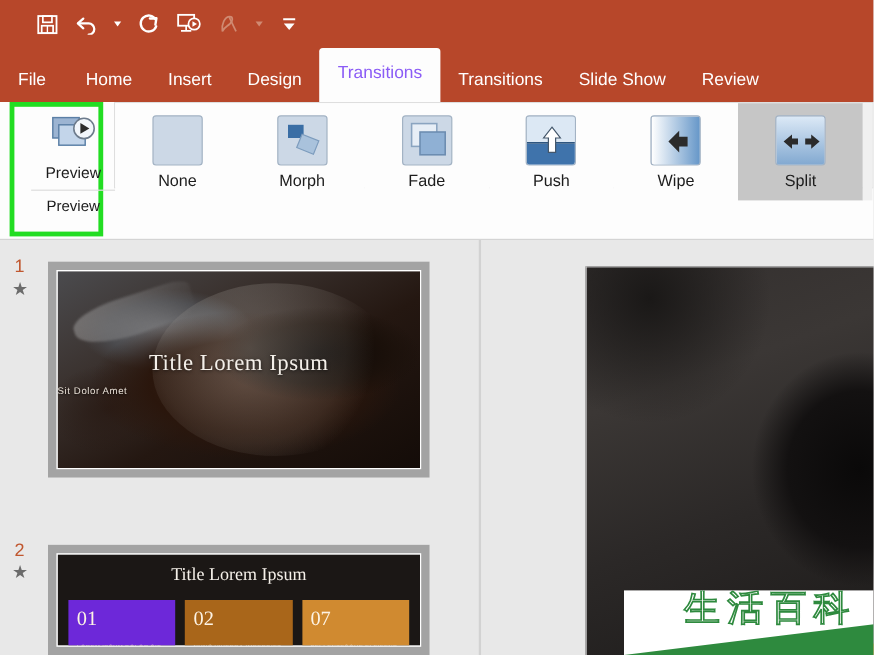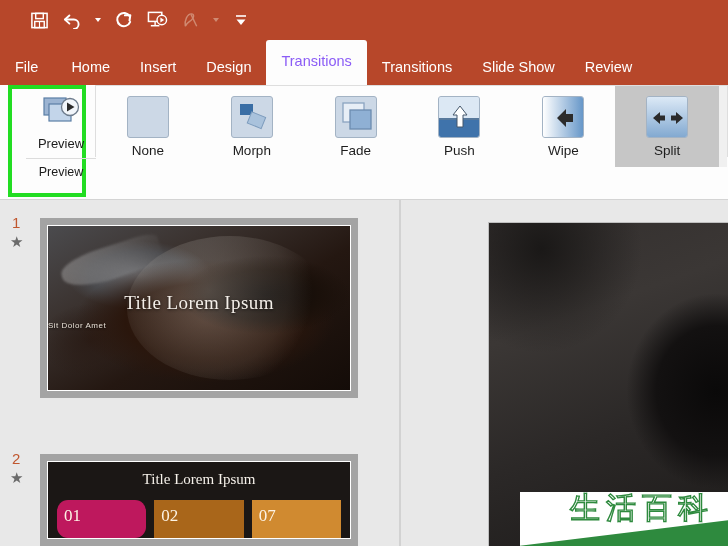--- a/index.html
+++ b/index.html
@@ -478,21 +478,21 @@
         </div>
       </div>
 
       <div class="thumb-num" style="top:250px;">2</div>
       <div class="thumb-star" style="top:270px;">★</div>
       <div class="thumb-frame" style="left:40px; top:254px; width:318px; height:92px;">
         <div class="thumb-inner">
           <div class="slide2"></div>
           <div class="slide-title-2">Title Lorem Ipsum</div>
           <div class="cards">
-            <div class="card" style="background:#be185d;border-radius:11px;">
+            <div class="card" style="background:#6d28d9;">
               <div class="card-num">01</div>
               <div class="card-body">LOREM IPSUM DOLOR SIT AMET, CONSECTETUR</div>
             </div>
             <div class="card" style="background:#a9661a;">
               <div class="card-num">02</div>
               <div class="card-body">NUNC VIVERRA IMPERDIET ENIM. FUSCE EST. VIVAMUS</div>
             </div>
             <div class="card" style="background:#d08a30;">
               <div class="card-num">07</div>
               <div class="card-body">PELLENTESQUE ELEIFEND MORBI TRISTIQUE</div>

